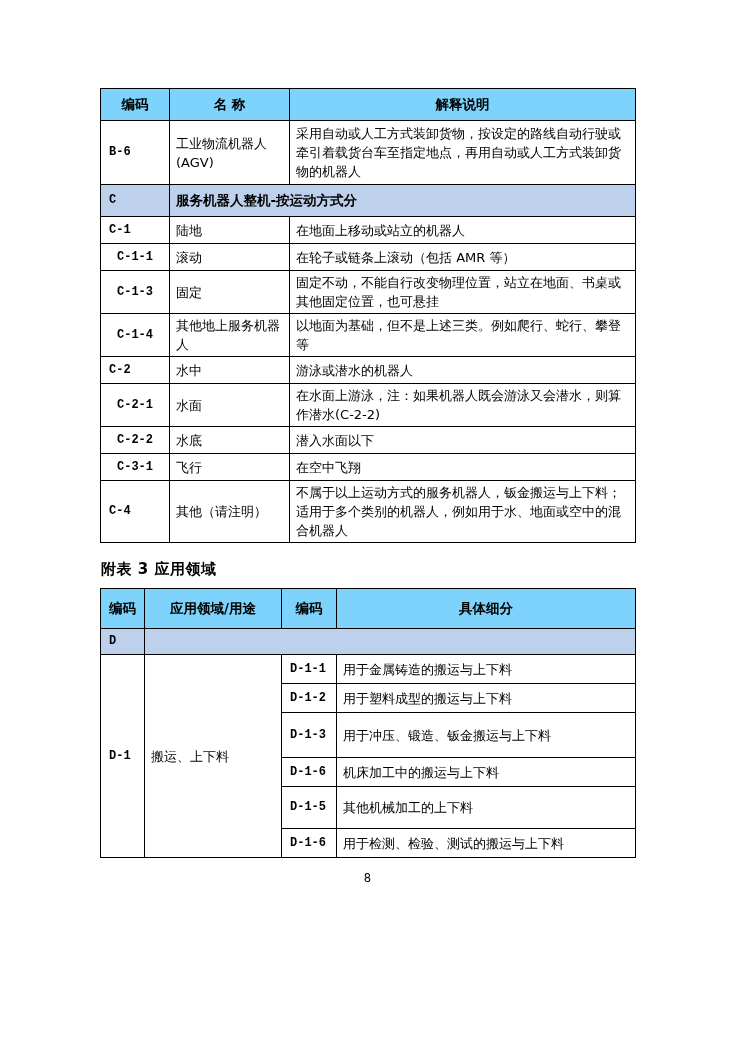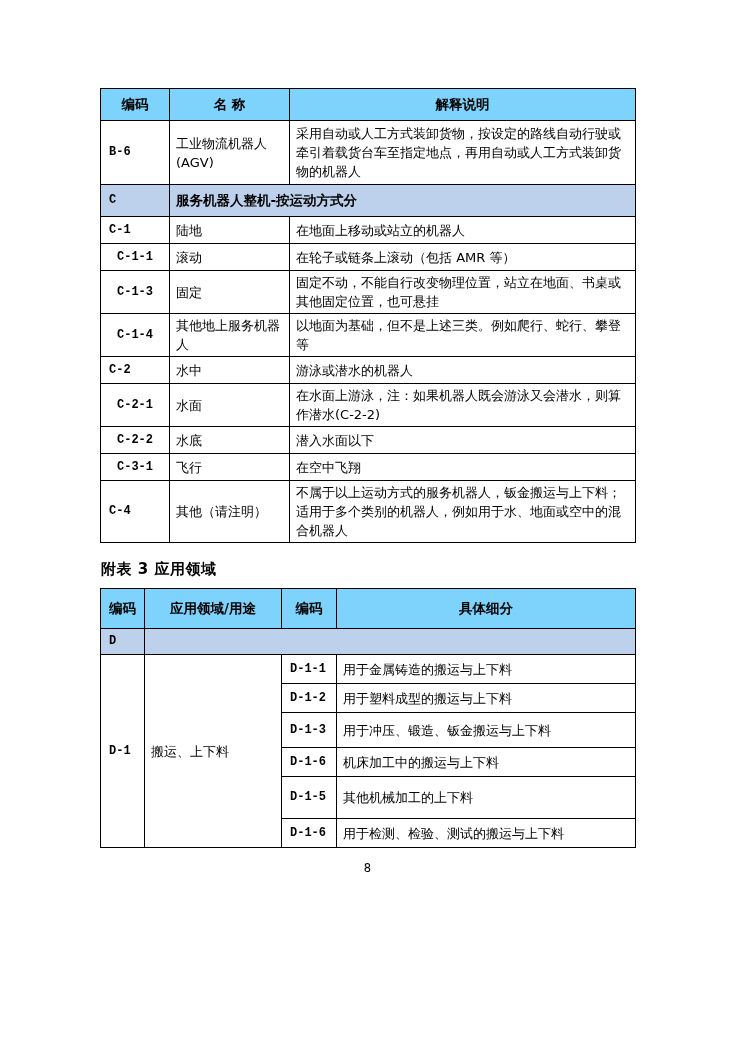--- a/index.html
+++ b/index.html
@@ -167,21 +167,21 @@
     <tr style="height:29px">
       <td class="code" rowspan="6">D-1</td>
       <td class="name" rowspan="6">搬运、上下料</td>
       <td class="code">D-1-1</td>
       <td class="desc">用于金属铸造的搬运与上下料</td>
     </tr>
     <tr style="height:29px">
       <td class="code">D-1-2</td>
       <td class="desc">用于塑料成型的搬运与上下料</td>
     </tr>
-    <tr style="height:35px">
+    <tr style="height:45px">
       <td class="code">D-1-3</td>
       <td class="desc">用于冲压、锻造、钣金搬运与上下料</td>
     </tr>
     <tr style="height:29px">
       <td class="code">D-1-6</td>
       <td class="desc">机床加工中的搬运与上下料</td>
     </tr>
     <tr style="height:42px">
       <td class="code">D-1-5</td>
       <td class="desc">其他机械加工的上下料</td>

